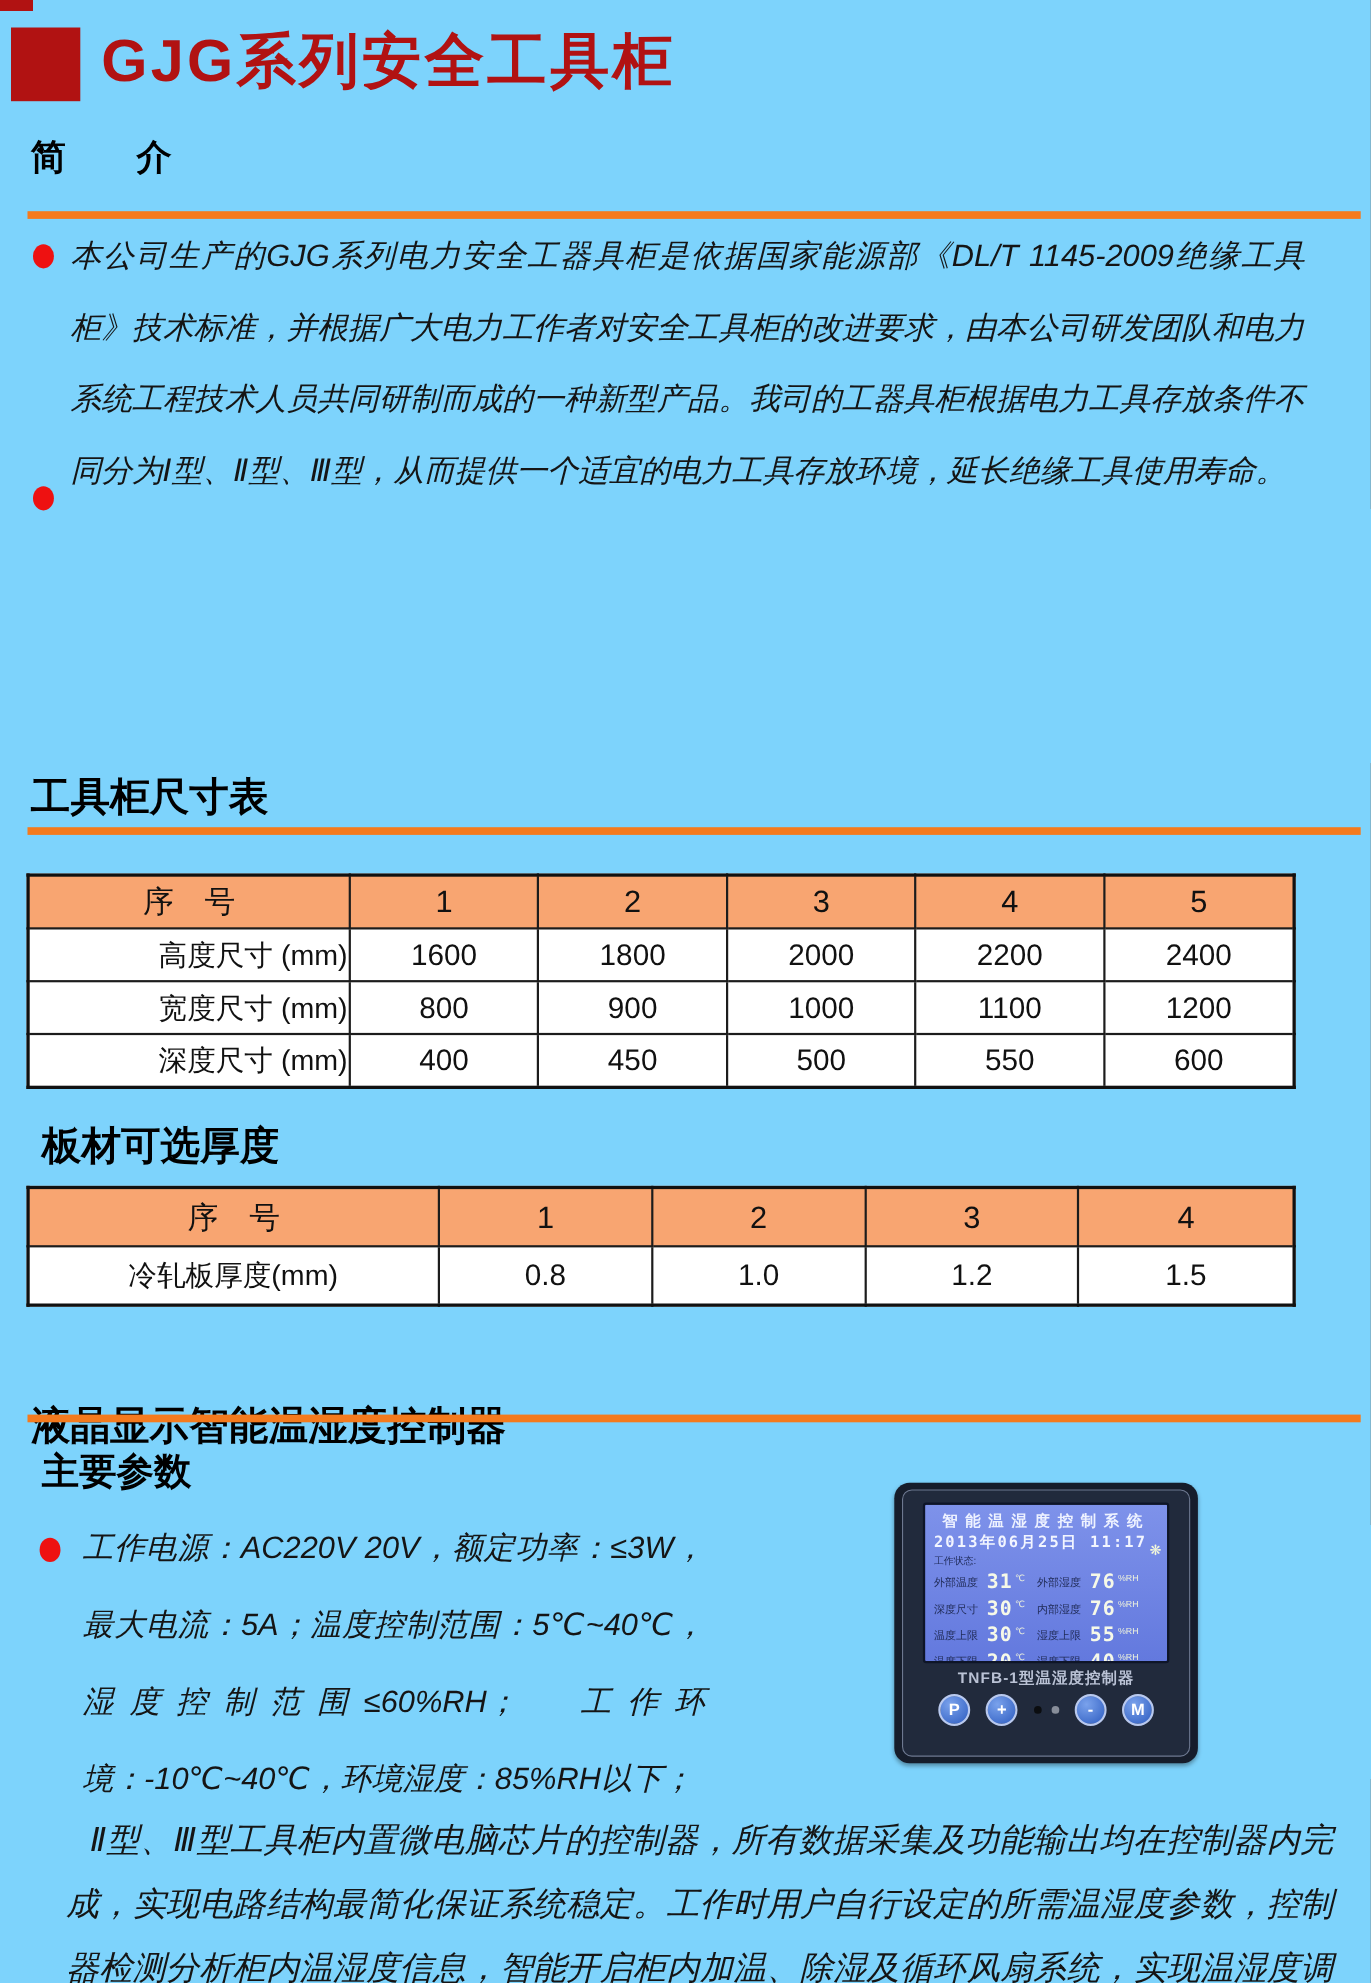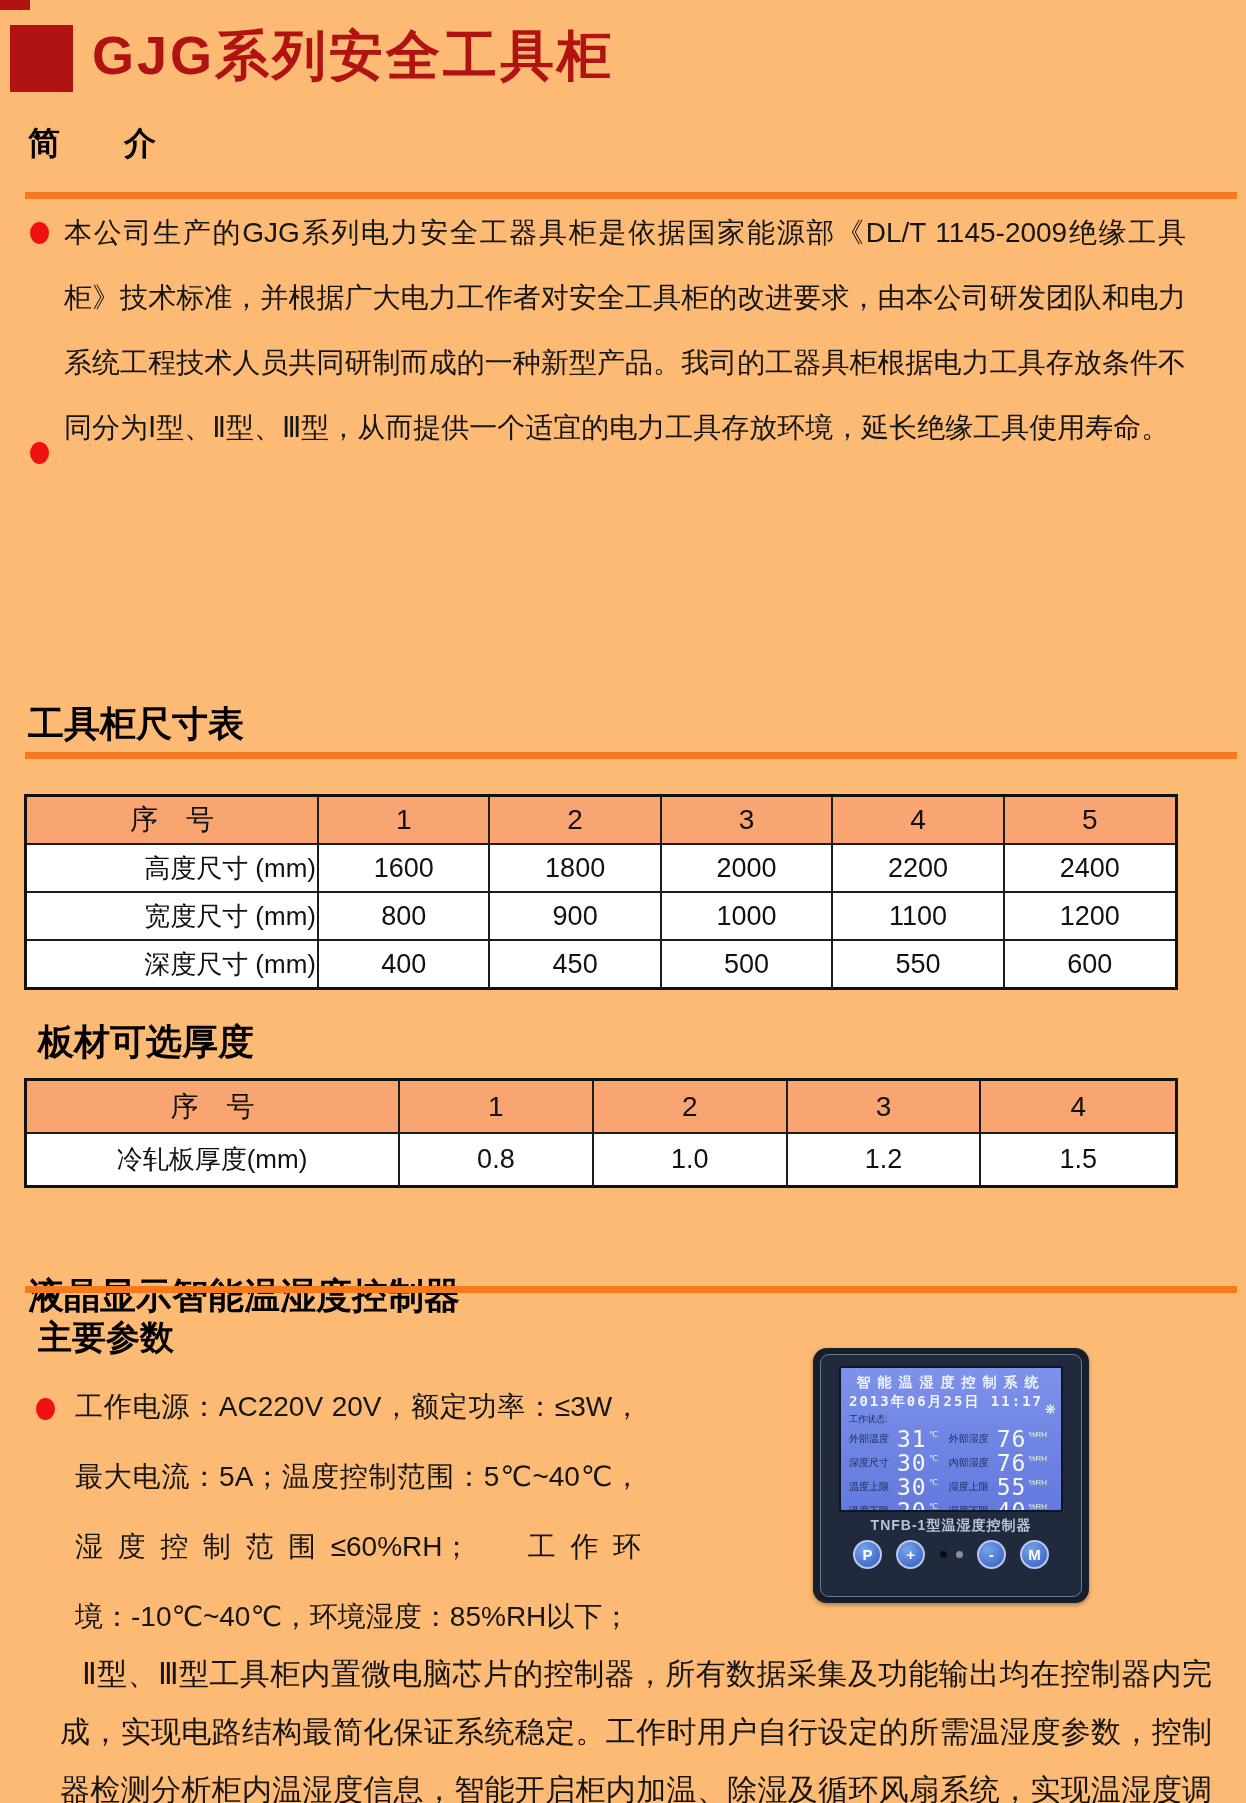--- a/index.html
+++ b/index.html
@@ -1,21 +1,21 @@
 <!DOCTYPE html>
 <html><head>
 <meta charset="utf-8">
 <style>
   html,body{margin:0;padding:0;}
   body{background:#888;}
   .page{
     position:relative;
     width:1246px;height:1803px;
     margin:0 auto;
-    background:#fdba74;
+    background:#7dd3fc;
     font-family:"Liberation Sans","DejaVu Sans",sans-serif;
     color:#141414;
     overflow:hidden;
   }
   
   .corner-mark{position:absolute;left:0;top:0;width:30px;height:10px;background:#b11212;}
   .title-square{position:absolute;left:10px;top:25px;width:63px;height:67px;background:#b11212;}
   .page-title{
     position:absolute;left:92px;top:20px;
     font-size:54px;font-weight:900;color:#b11212;
@@ -33,20 +33,21 @@
   #rule2{top:752px;}
   #rule3{top:1286px;}
   
   .bullet{position:absolute;width:19px;height:22px;border-radius:50%;background:#ee1111;}
   #b1{left:30px;top:222px;}
   #b2{left:30px;top:442px;}
   #b3{left:36px;top:1398px;}
   .para{
     position:absolute;text-align:justify;text-justify:inter-character;
     color:#151515;
+    font-style:italic;
   }
   #p1{left:64px;top:200px;width:1122px;font-size:28px;line-height:65px;}
   #p2{left:64px;top:420px;width:1122px;font-size:28px;line-height:65px;}
   #p3{left:75px;top:1372px;width:566px;font-size:28px;line-height:70px;}
   #p4{left:60px;top:1645px;width:1152px;font-size:30px;line-height:58px;text-indent:22px;}
   
   table.spec{position:absolute;border-collapse:collapse;background:#fff;border:3px solid #111;}
   table.spec td{border:2px solid #1c1c1c;text-align:center;font-size:27px;color:#111;}
   table.spec tr.head td{background:#f8a571;height:50px;font-size:28px;}
   table.spec td.lbl{text-align:right;padding-left:58px;font-size:26px;}
@@ -83,21 +84,21 @@
     font-family:"DejaVu Sans Mono","Liberation Mono",monospace;
     font-size:14px;font-weight:bold;color:#f2f5ff;letter-spacing:2px;margin-top:1px;
     white-space:nowrap;
   }
   .lcd-status{font-size:9px;color:#222e5e;margin-top:2px;}
   .fan-icon{position:absolute;right:5px;top:34px;font-size:13px;color:#f4f8da;}
   .lcd-row{display:flex;align-items:center;height:23px;margin-top:1px;white-space:nowrap;}
   .lcd-row .lbl{font-size:10px;color:#1f2a55;width:48px;flex:none;}
   .lcd-row .val{
     font-family:"DejaVu Sans Mono","Liberation Mono",monospace;
-    font-size:23px;font-weight:normal;color:#f6f9e8;line-height:20px;letter-spacing:1px;
+    font-size:18px;font-weight:bold;color:#f6f9e8;line-height:20px;letter-spacing:1px;
   }
   .lcd-row .unit{font-size:8px;color:#eff3dc;margin:-8px 5px 0 2px;flex:none;}
   .lcd-row .lbl.r{margin-left:6px;}
   .model-caption{
     margin-top:5px;text-align:center;
     font-size:14px;font-weight:bold;color:#bac2d5;letter-spacing:1px;white-space:nowrap;
   }
   .btn-row{margin-top:5px;display:flex;align-items:center;justify-content:space-between;padding:0 14px;}
   .dev-btn{
     width:29px;height:29px;border-radius:50%;

